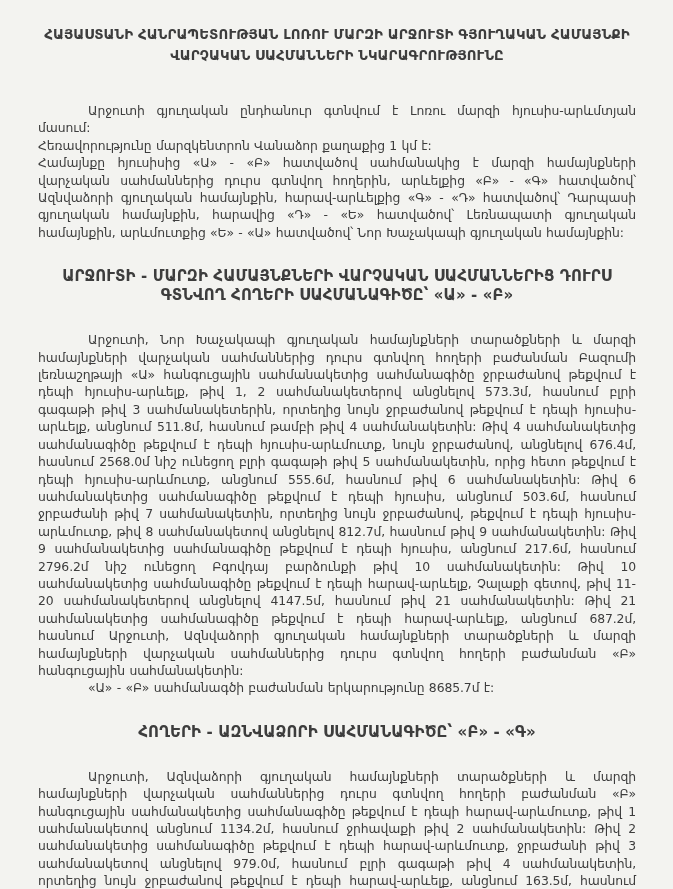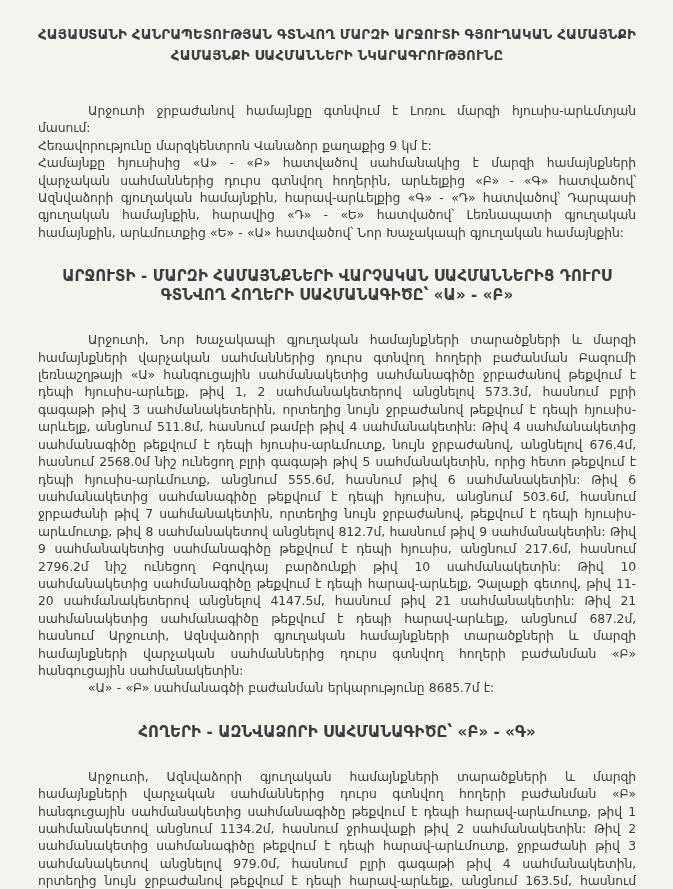--- a/index.html
+++ b/index.html
@@ -47,26 +47,26 @@
     letter-spacing: 0.1px;
     margin: 26px 10px 26px 10px;
   }
 </style>
 </head>
 <body style="background: rgb(243, 243, 240); color: rgb(61, 61, 61);">
 
 <div class="page">
 
   <h1 class="doc-title">
-    <span class="t-line">ՀԱՅԱՍՏԱՆԻ ՀԱՆՐԱՊԵՏՈՒԹՅԱՆ ԳՏՆՎՈՂ ՄԱՐԶԻ ԱՐՋՈՒՏԻ ԳՅՈՒՂԱԿԱՆ ՀԱՄԱՅՆՔԻ</span>
-    <span class="t-line">ՀԱՄԱՅՆՔԻ ՍԱՀՄԱՆՆԵՐԻ ՆԿԱՐԱԳՐՈՒԹՅՈՒՆԸ</span>
+    <span class="t-line">ՀԱՅԱՍՏԱՆԻ ՀԱՆՐԱՊԵՏՈՒԹՅԱՆ ԼՈՌՈՒ ՄԱՐԶԻ ԱՐՋՈՒՏԻ ԳՅՈՒՂԱԿԱՆ ՀԱՄԱՅՆՔԻ</span>
+    <span class="t-line">ՎԱՐՉԱԿԱՆ ՍԱՀՄԱՆՆԵՐԻ ՆԿԱՐԱԳՐՈՒԹՅՈՒՆԸ</span>
   </h1>
 
-  <p class="body-par indent">Արջուտի ջրբաժանով համայնքը գտնվում է Լոռու մարզի հյուսիս-արևմտյան մասում:</p>
-  <p class="body-par">Հեռավորությունը մարզկենտրոն Վանաձոր քաղաքից 9 կմ է:</p>
+  <p class="body-par indent">Արջուտի գյուղական ընդհանուր գտնվում է Լոռու մարզի հյուսիս-արևմտյան մասում:</p>
+  <p class="body-par">Հեռավորությունը մարզկենտրոն Վանաձոր քաղաքից 1 կմ է:</p>
   <p class="body-par">Համայնքը հյուսիսից «Ա» - «Բ» հատվածով սահմանակից է մարզի համայնքների վարչական սահմաններից դուրս գտնվող հողերին, արևելքից «Բ» - «Գ» հատվածով՝ Ազնվաձորի գյուղական համայնքին, հարավ-արևելքից «Գ» - «Դ» հատվածով՝ Դարպասի գյուղական համայնքին, հարավից «Դ» - «Ե» հատվածով՝ Լեռնապատի գյուղական համայնքին, արևմուտքից «Ե» - «Ա» հատվածով՝ Նոր Խաչակապի գյուղական համայնքին:</p>
 
   <h2 class="section-heading">ԱՐՋՈՒՏԻ - ՄԱՐԶԻ ՀԱՄԱՅՆՔՆԵՐԻ ՎԱՐՉԱԿԱՆ ՍԱՀՄԱՆՆԵՐԻՑ ԴՈՒՐՍ ԳՏՆՎՈՂ ՀՈՂԵՐԻ ՍԱՀՄԱՆԱԳԻԾԸ՝ «Ա» - «Բ»</h2>
 
   <p class="body-par indent">Արջուտի, Նոր Խաչակապի գյուղական համայնքների տարածքների և մարզի համայնքների վարչական սահմաններից դուրս գտնվող հողերի բաժանման Բազումի լեռնաշղթայի «Ա» հանգուցային սահմանակետից սահմանագիծը ջրբաժանով թեքվում է դեպի հյուսիս-արևելք, թիվ 1, 2 սահմանակետերով անցնելով 573.3մ, հասնում բլրի գագաթի թիվ 3 սահմանակետերին, որտեղից նույն ջրբաժանով թեքվում է դեպի հյուսիս-արևելք, անցնում 511.8մ, հասնում թամբի թիվ 4 սահմանակետին: Թիվ 4 սահմանակետից սահմանագիծը թեքվում է դեպի հյուսիս-արևմուտք, նույն ջրբաժանով, անցնելով 676.4մ, հասնում 2568.0մ նիշ ունեցող բլրի գագաթի թիվ 5 սահմանակետին, որից հետո թեքվում է դեպի հյուսիս-արևմուտք, անցնում 555.6մ, հասնում թիվ 6 սահմանակետին: Թիվ 6 սահմանակետից սահմանագիծը թեքվում է դեպի հյուսիս, անցնում 503.6մ, հասնում ջրբաժանի թիվ 7 սահմանակետին, որտեղից նույն ջրբաժանով, թեքվում է դեպի հյուսիս-արևմուտք, թիվ 8 սահմանակետով անցնելով 812.7մ, հասնում թիվ 9 սահմանակետին: Թիվ 9 սահմանակետից սահմանագիծը թեքվում է դեպի հյուսիս, անցնում 217.6մ, հասնում 2796.2մ նիշ ունեցող Բգովդայ բարձունքի թիվ 10 սահմանակետին: Թիվ 10 սահմանակետից սահմանագիծը թեքվում է դեպի հարավ-արևելք, Չալաքի գետով, թիվ 11-20 սահմանակետերով անցնելով 4147.5մ, հասնում թիվ 21 սահմանակետին: Թիվ 21 սահմանակետից սահմանագիծը թեքվում է դեպի հարավ-արևելք, անցնում 687.2մ, հասնում Արջուտի, Ազնվաձորի գյուղական համայնքների տարածքների և մարզի համայնքների վարչական սահմաններից դուրս գտնվող հողերի բաժանման «Բ» հանգուցային սահմանակետին:</p>
   <p class="body-par indent">«Ա» - «Բ» սահմանագծի բաժանման երկարությունը 8685.7մ է:</p>
 
   <h2 class="section-heading">ՀՈՂԵՐԻ - ԱԶՆՎԱՁՈՐԻ ՍԱՀՄԱՆԱԳԻԾԸ՝ «Բ» - «Գ»</h2>
 
   <p class="body-par indent">Արջուտի, Ազնվաձորի գյուղական համայնքների տարածքների և մարզի համայնքների վարչական սահմաններից դուրս գտնվող հողերի բաժանման «Բ» հանգուցային սահմանակետից սահմանագիծը թեքվում է դեպի հարավ-արևմուտք, թիվ 1 սահմանակետով անցնում 1134.2մ, հասնում ջրհավաքի թիվ 2 սահմանակետին: Թիվ 2 սահմանակետից սահմանագիծը թեքվում է դեպի հարավ-արևմուտք, ջրբաժանի թիվ 3 սահմանակետով անցնելով 979.0մ, հասնում բլրի գագաթի թիվ 4 սահմանակետին, որտեղից նույն ջրբաժանով թեքվում է դեպի հարավ-արևելք, անցնում 163.5մ, հասնում 2533.8մ նիշ ունեցող բլրի գագաթի թիվ 5 սահմանակետին: Թիվ 5 սահմանակետից սահմանագիծը ջրբաժանով թեքվում է դեպի հարավ-արևելք, անցնում 305.0մ, հասնում թիվ</p>

